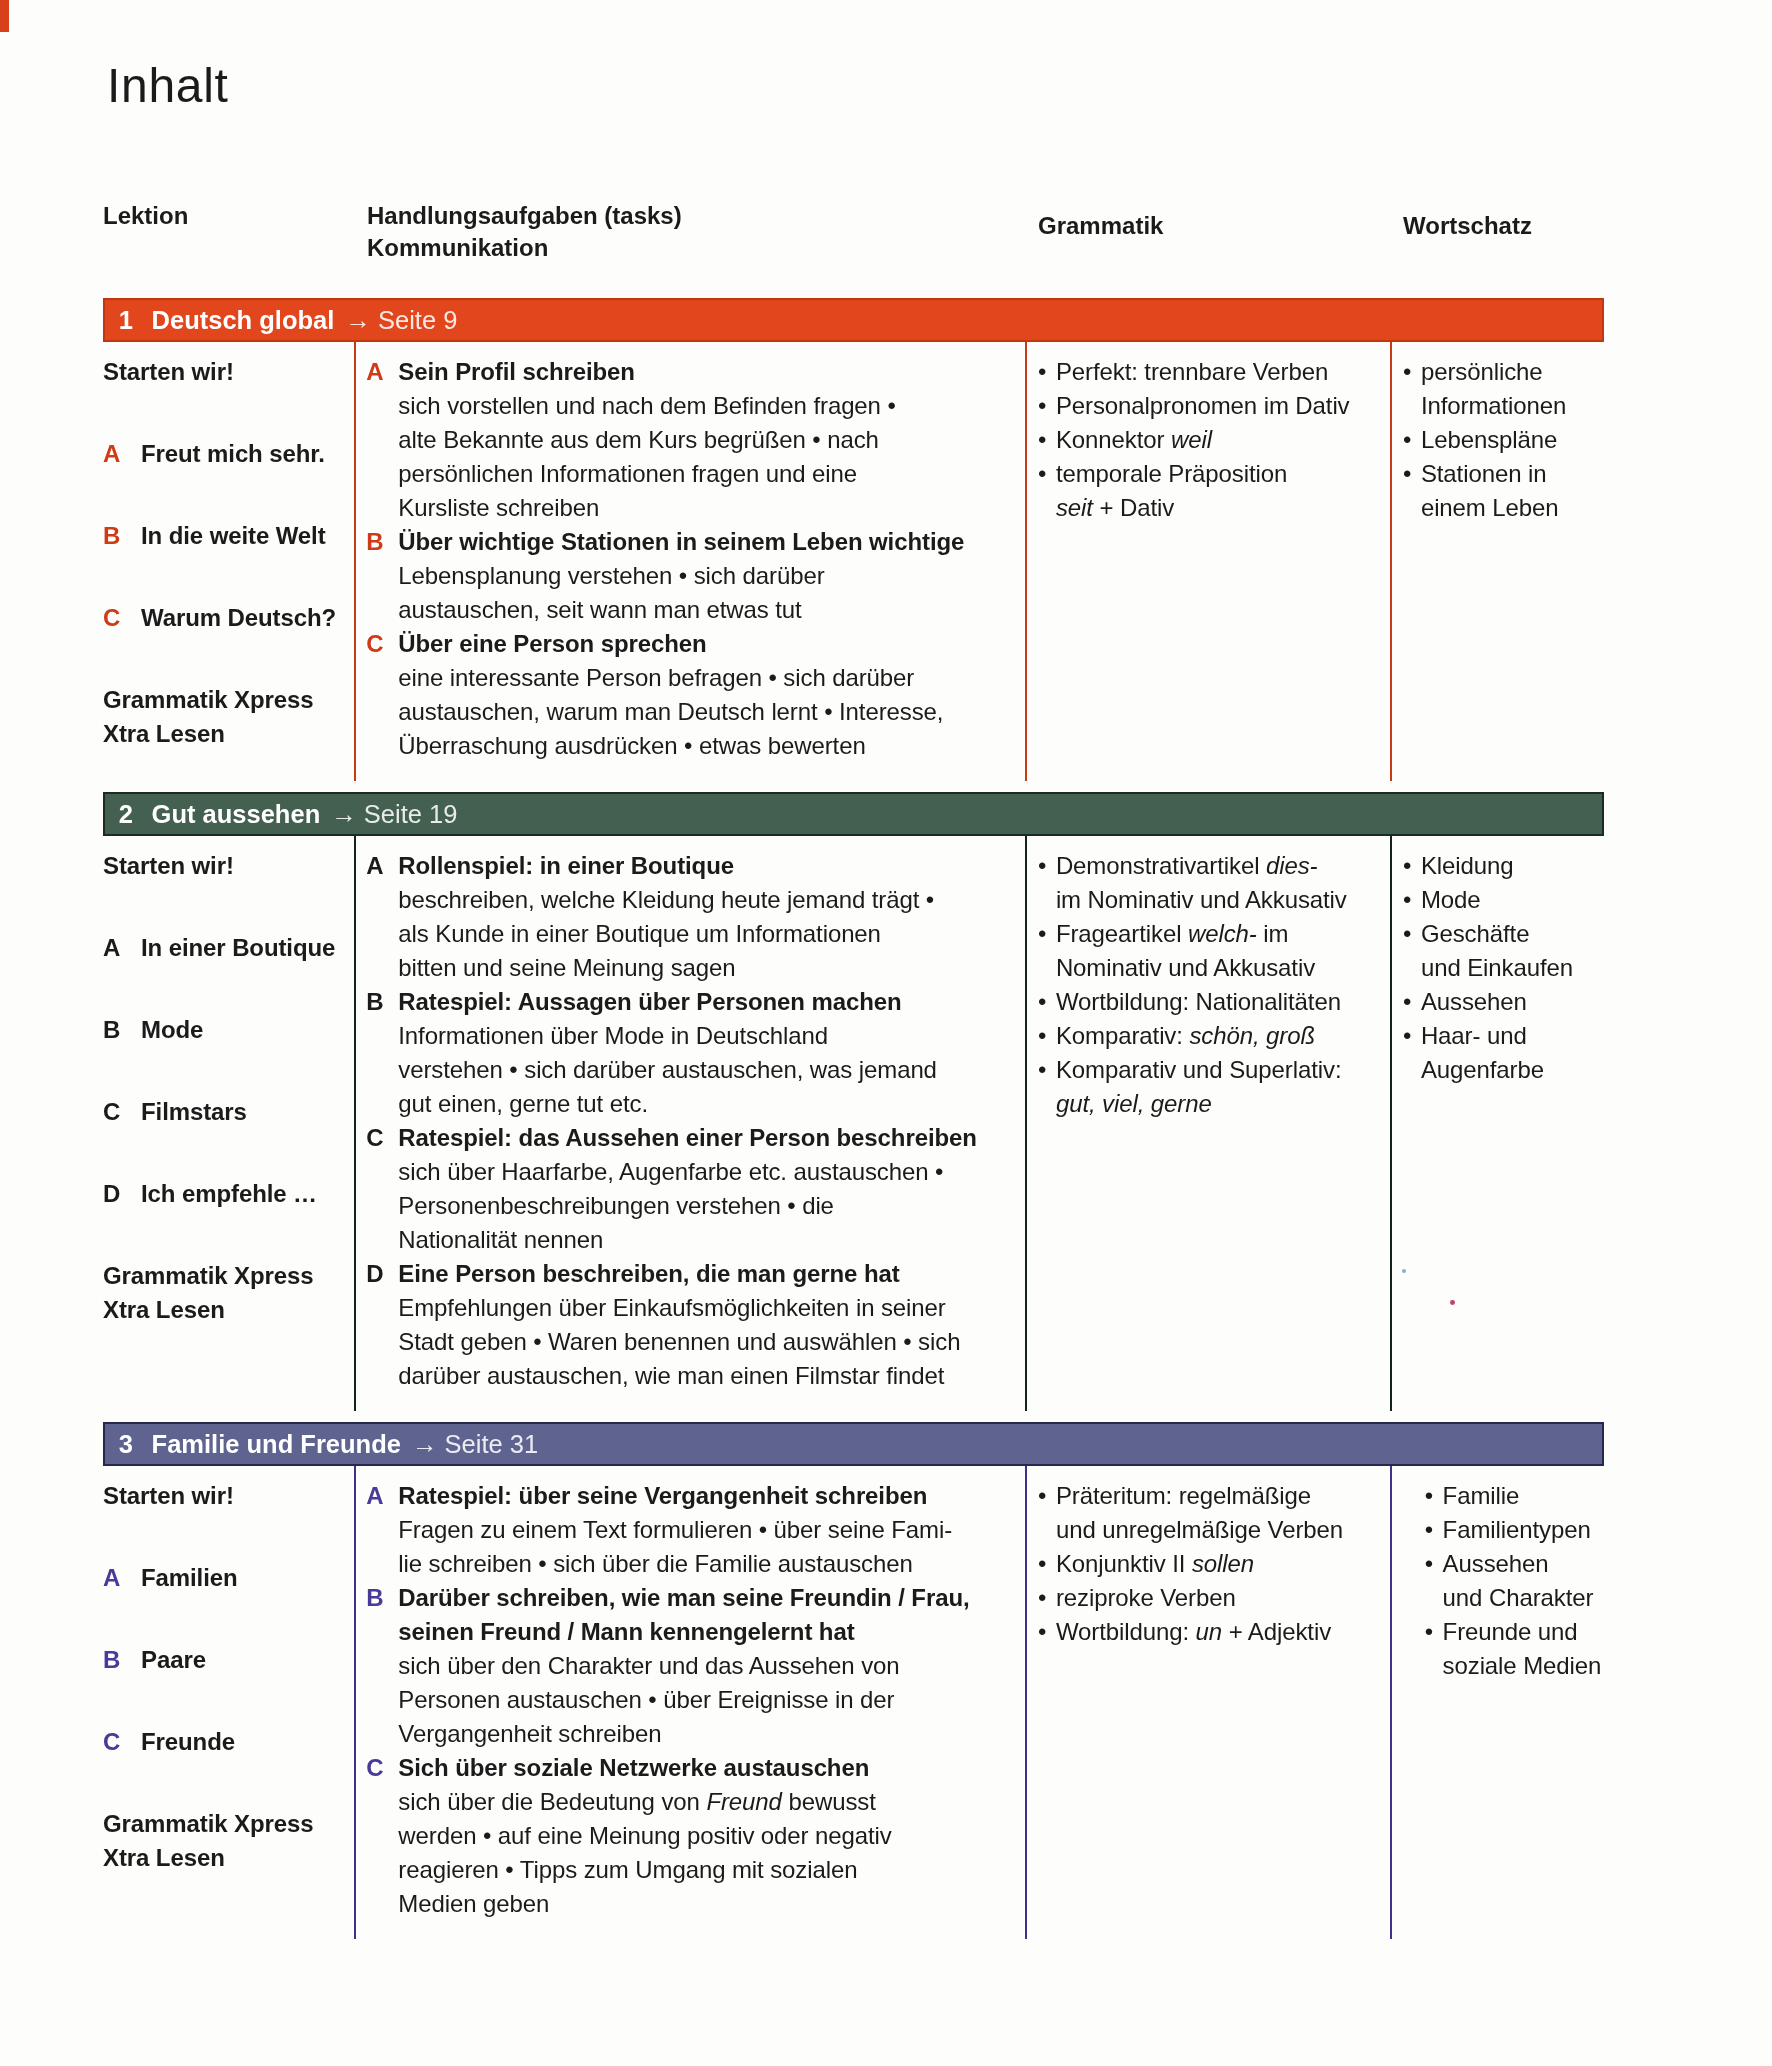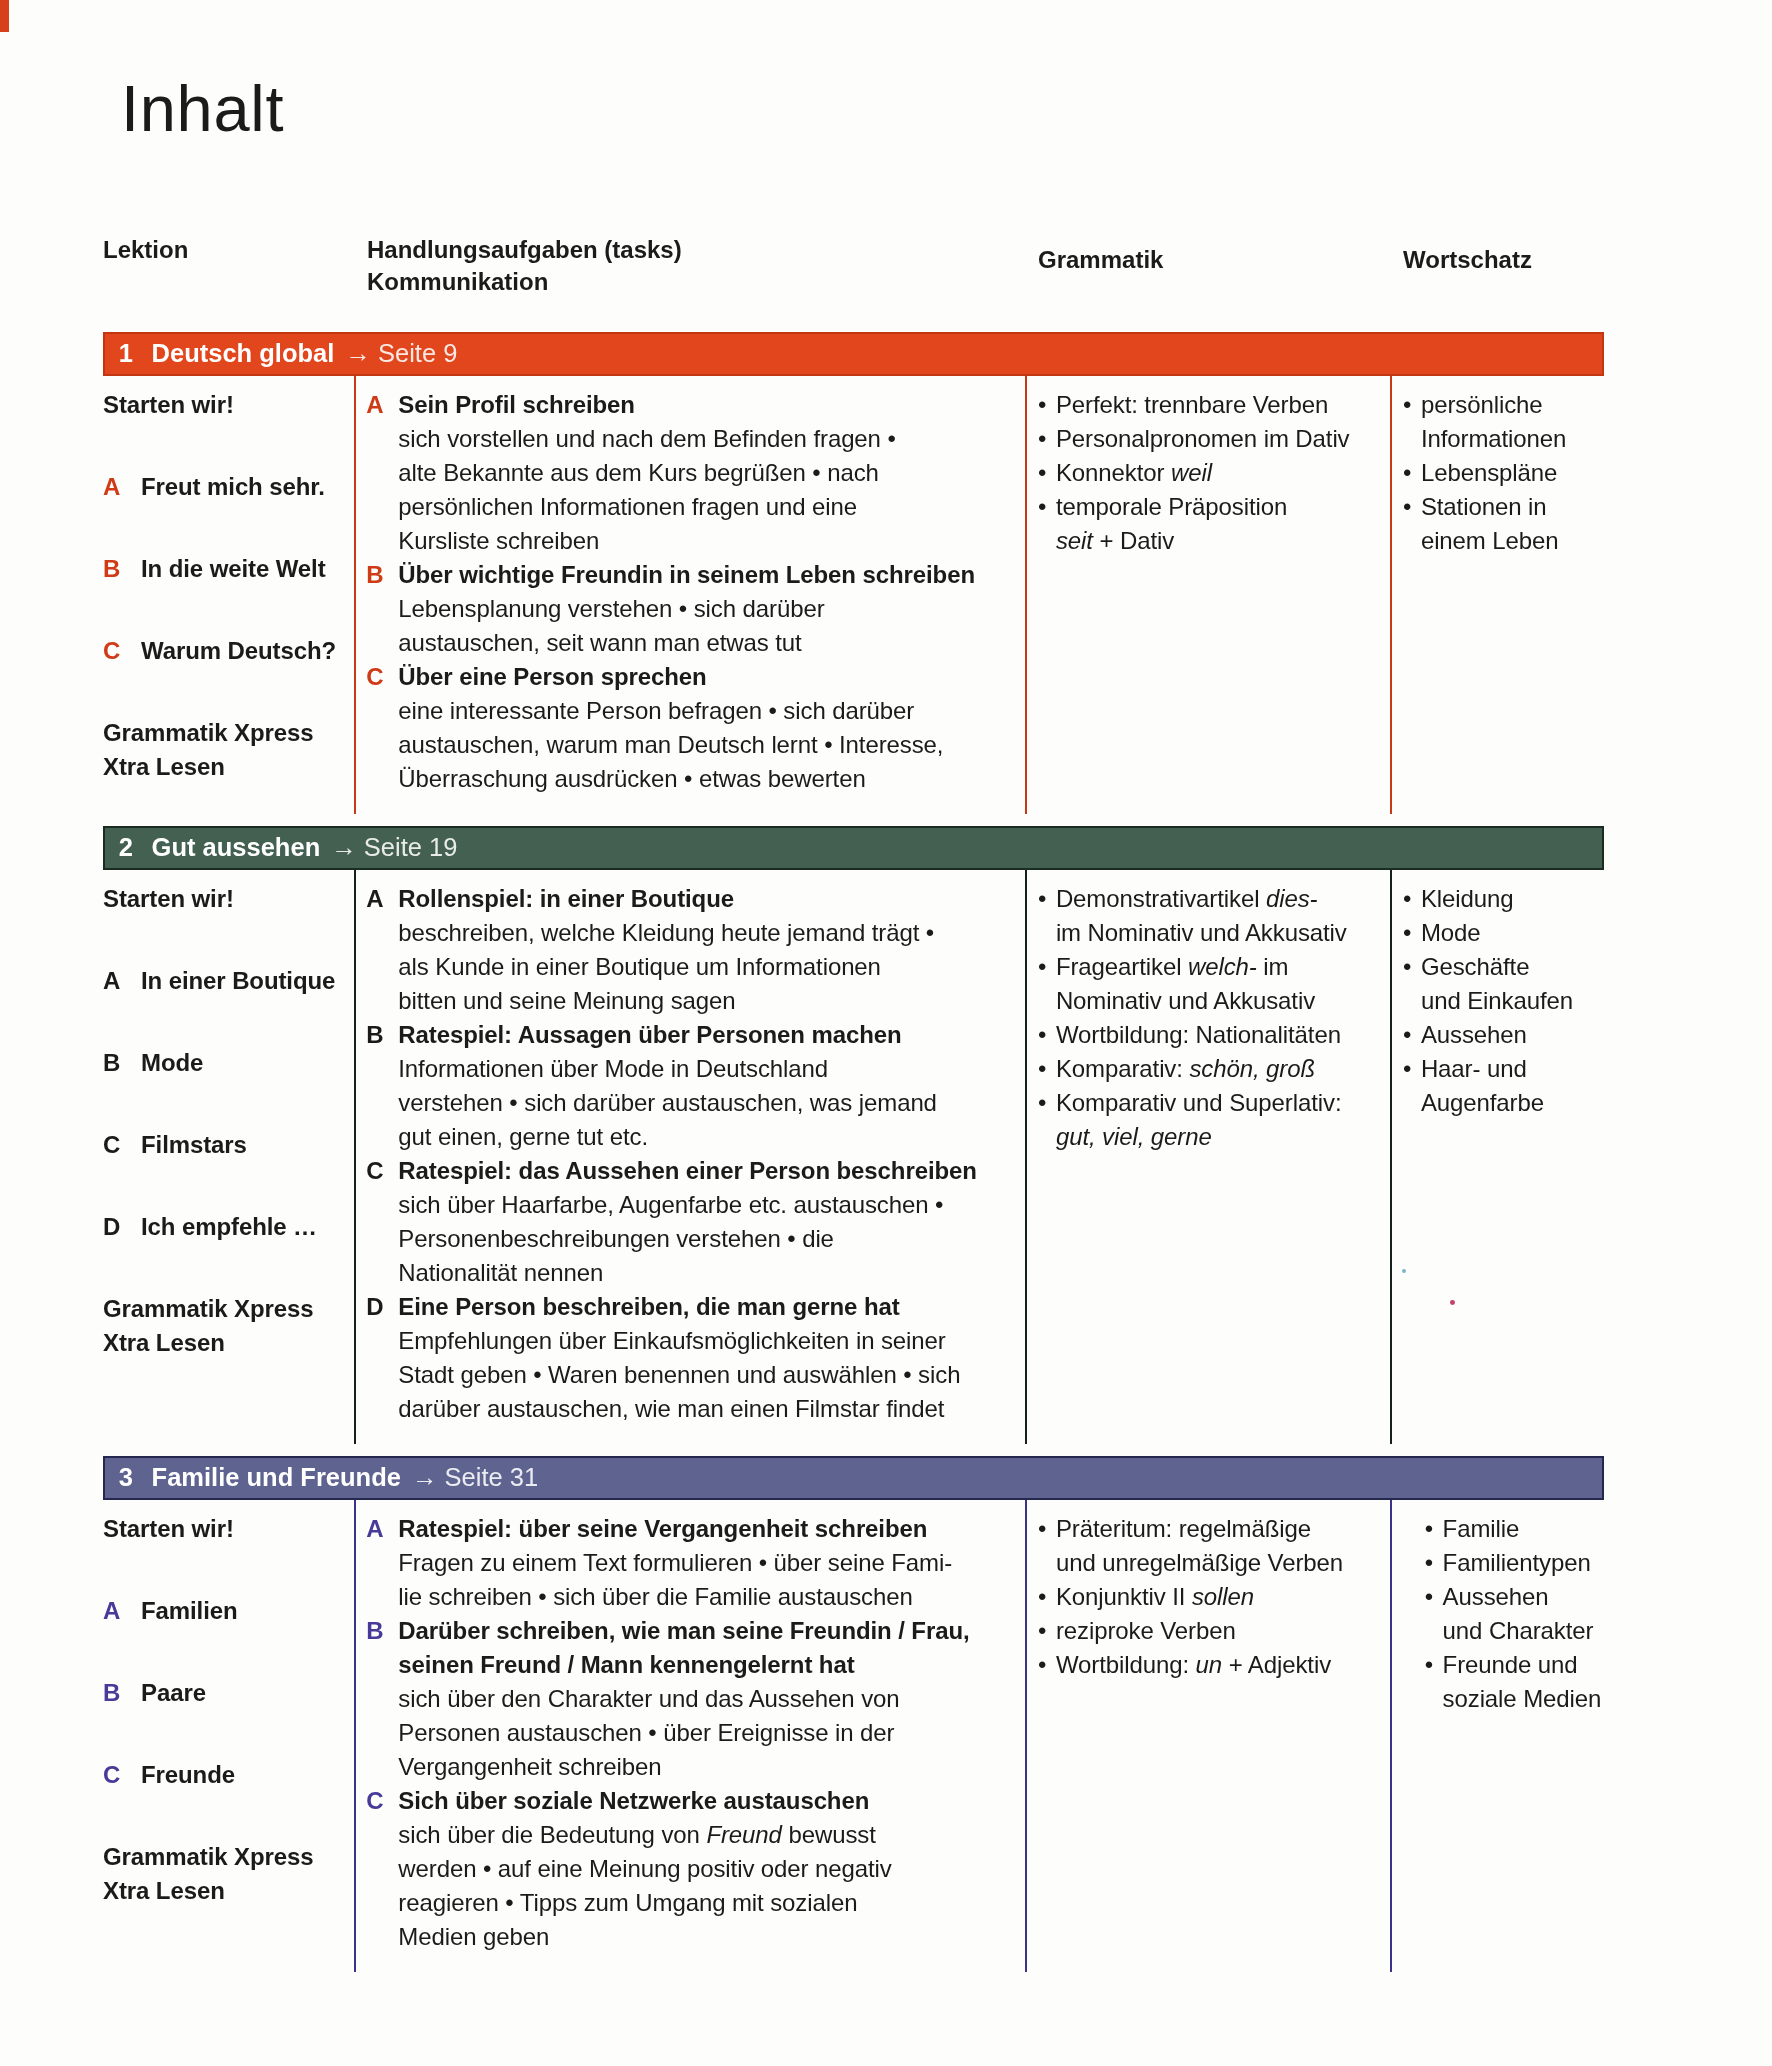--- a/index.html
+++ b/index.html
@@ -2,21 +2,21 @@
 <html style="font-size:11px"><head>
 <meta charset="utf-8">
 <style>
   html,body{margin:0;padding:0;background:#ffffff;}
   .page{
     position:relative;width:1772px;height:2066px;overflow:hidden;
     background:#fdfdfb;color:#1b1b1b;
     font-family:"Liberation Sans",sans-serif;
   }
   .content{margin-left:103px;width:1501px;}
-  h1.title{margin:18px;padding-top:54px;font-size:65px;font-weight:500;letter-spacing:0.7px;line-height:1.15;}
+  h1.title{margin:4px;padding-top:54px;font-size:48px;font-weight:500;letter-spacing:0.7px;line-height:1.15;}
   .grid4{display:grid;grid-template-columns:251px 671px 365px 214px;}
   .head-row{margin-top:87px;font-weight:700;font-size:24px;line-height:32px;}
   .head-indent{padding-left:13px;}
   .head-pad{padding-top:10.3px;}
   .section{margin-top:11.7px;}
   .section.first{margin-top:34px;}
   .bar{height:40px;display:flex;align-items:center;border:2.1px solid;color:#fff;
        font-size:25.5px;font-weight:700;padding-left:13.8px;}
   .bar-num{margin-right:18.6px;}
   .bar-ref{margin-left:11px;font-weight:400;opacity:.88;}
@@ -95,21 +95,21 @@
                   <div class="line bold">Sein Profil schreiben</div>
                   <div class="line">sich vorstellen und nach dem Befinden fragen •</div>
                   <div class="line">alte Bekannte aus dem Kurs begrüßen • nach</div>
                   <div class="line">persönlichen Informationen fragen und eine</div>
                   <div class="line">Kursliste schreiben</div>
                 </div>
               </div>
               <div class="task">
                 <span class="task-letter" style="color: rgb(207, 58, 23);">B</span>
                 <div class="task-text">
-                  <div class="line bold">Über wichtige Freundin in seinem Leben schreiben</div>
+                  <div class="line bold">Über wichtige Stationen in seinem Leben wichtige</div>
                   <div class="line">Lebensplanung verstehen • sich darüber</div>
                   <div class="line">austauschen, seit wann man etwas tut</div>
                 </div>
               </div>
               <div class="task">
                 <span class="task-letter" style="color: rgb(207, 58, 23);">C</span>
                 <div class="task-text">
                   <div class="line bold">Über eine Person sprechen</div>
                   <div class="line">eine interessante Person befragen • sich darüber</div>
                   <div class="line">austauschen, warum man Deutsch lernt • Interesse,</div>

